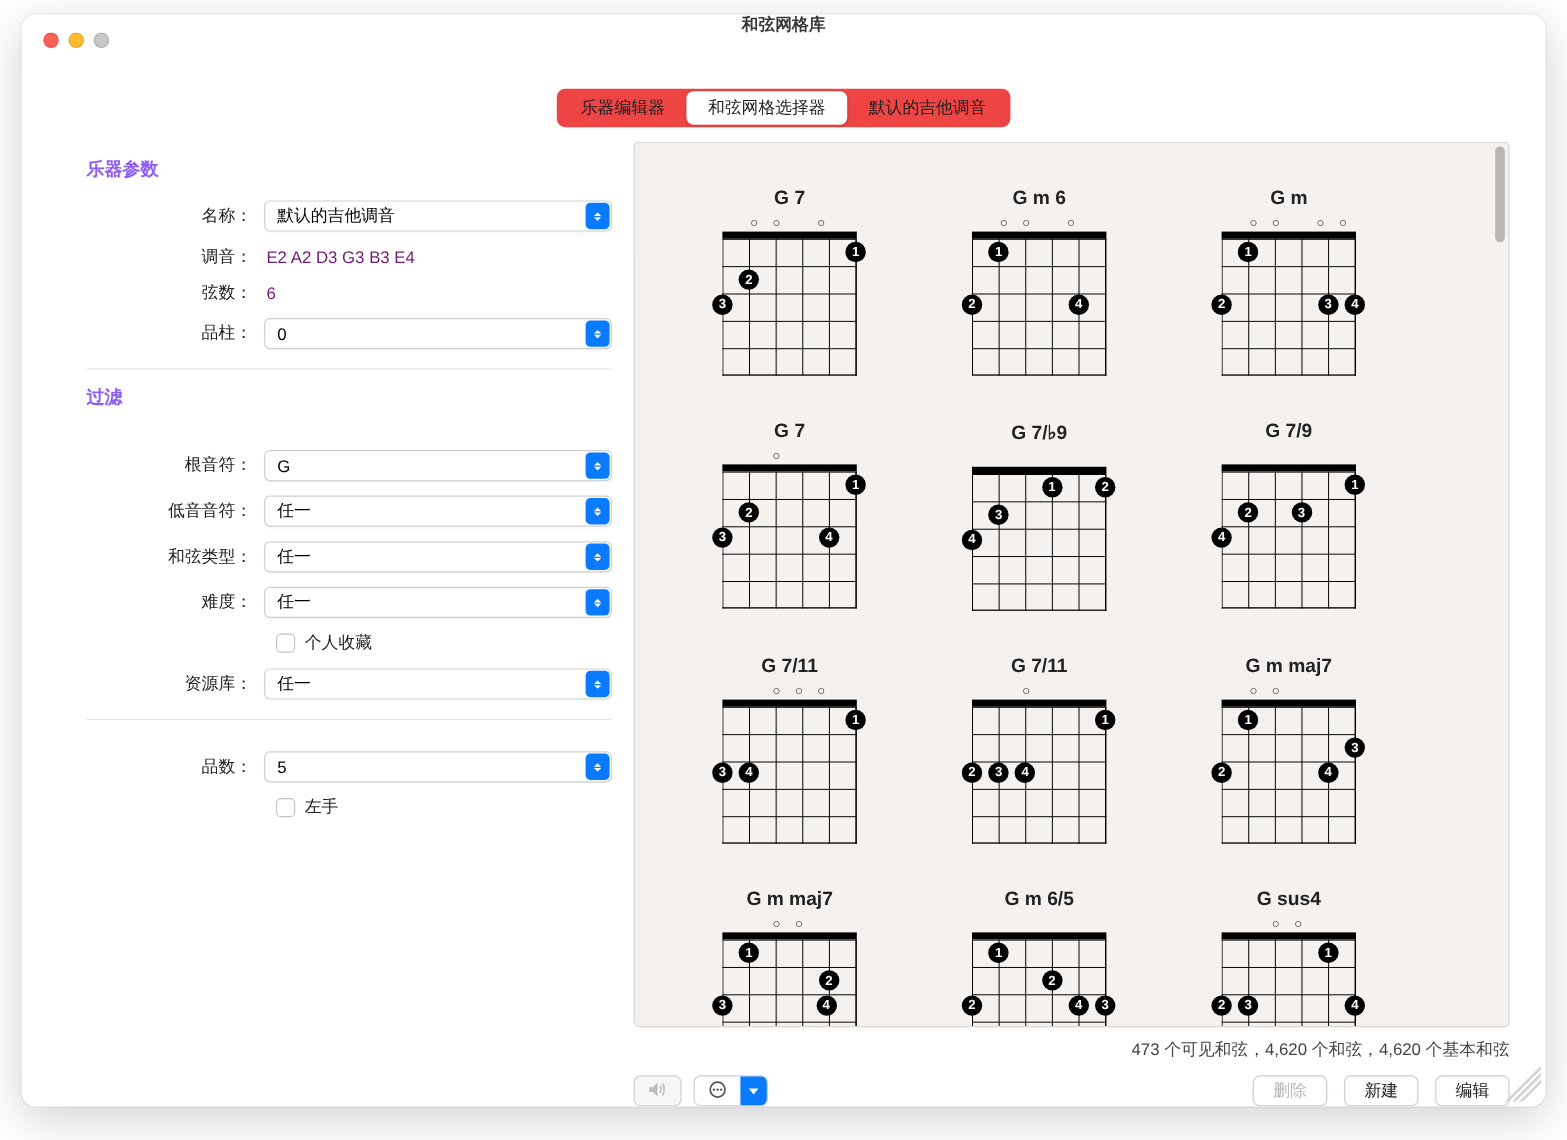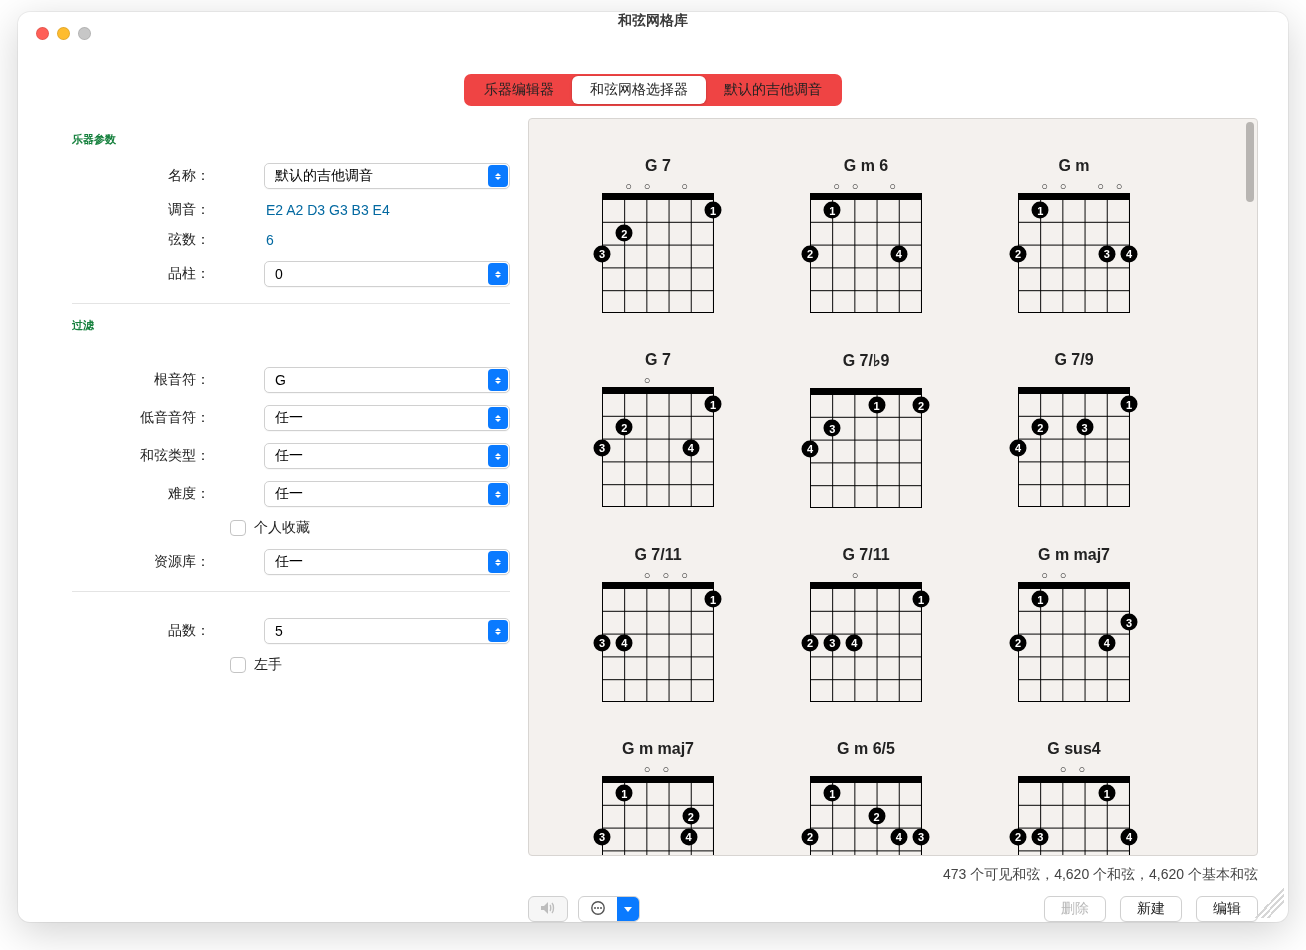--- a/index.html
+++ b/index.html
@@ -77,30 +77,29 @@
     display: flex;
     padding: 0 30px 0 30px;
     overflow: hidden;
   }
   .sidebar {
     width: 480px;
     padding: 0 18px 0 24px;
     overflow-y: auto;
   }
   .section-h {
-    font-size: 11px;
+    font-size: 15px;
     font-weight: 600;
-    color: #15803d;
+    color: #8b5cf6;
     margin: 14px 0 16px 0;
   }
   .formrow {
     display: flex;
     align-items: center;
     margin-bottom: 12px;
-    gap: 44px;
   }
   .flabel {
     width: 148px;
     text-align: right;
     padding-right: 10px;
     font-size: 14px;
     color: #222;
   }
   .fcontrol {
     flex: 1;
@@ -141,21 +140,21 @@
   }
   .select .arrow::after {
     content: "";
     width: 0; height: 0;
     border-left: 3.5px solid transparent;
     border-right: 3.5px solid transparent;
     border-top: 3.5px solid #fff;
   }
   .static {
     font-size: 14px;
-    color: #0369a1;
+    color: #701a75;
     padding-left: 2px;
   }
   .hr {
     border: none;
     border-top: 1px solid #e4e4e4;
     margin: 16px 0 12px 0;
   }
   .checkbox {
     width: 16px;
     height: 16px;

